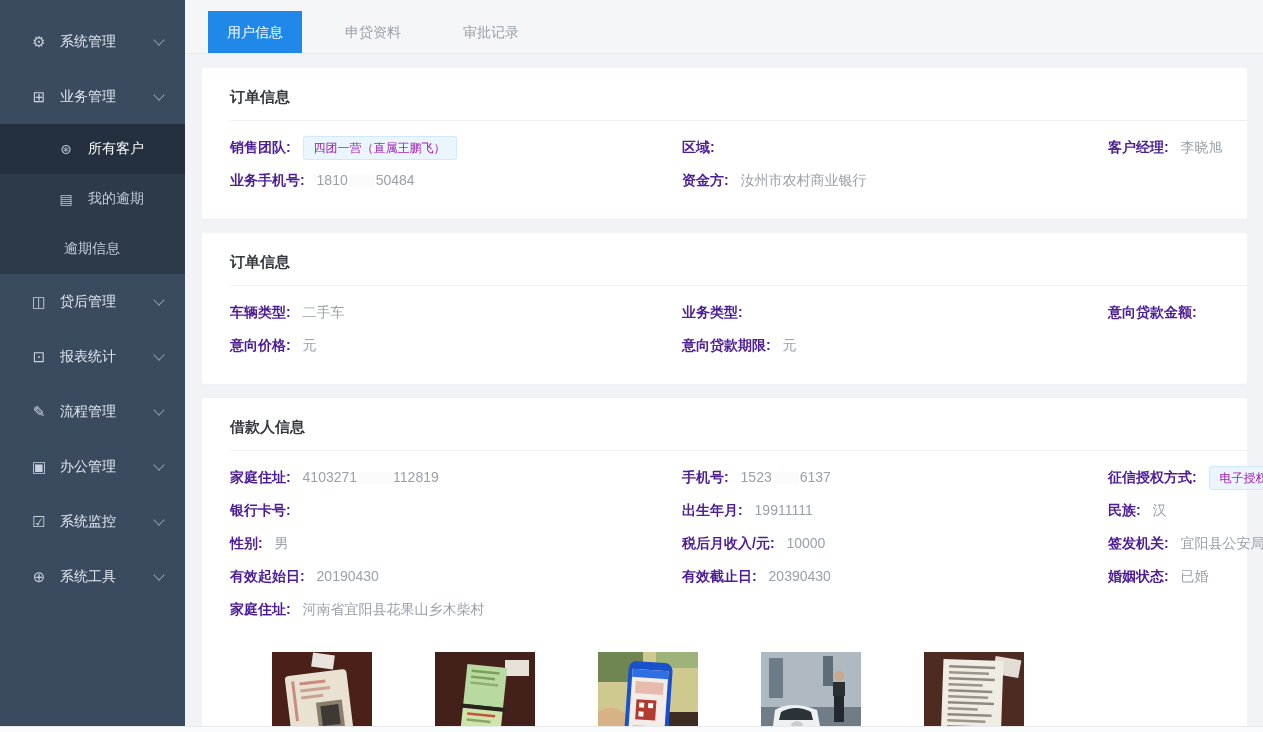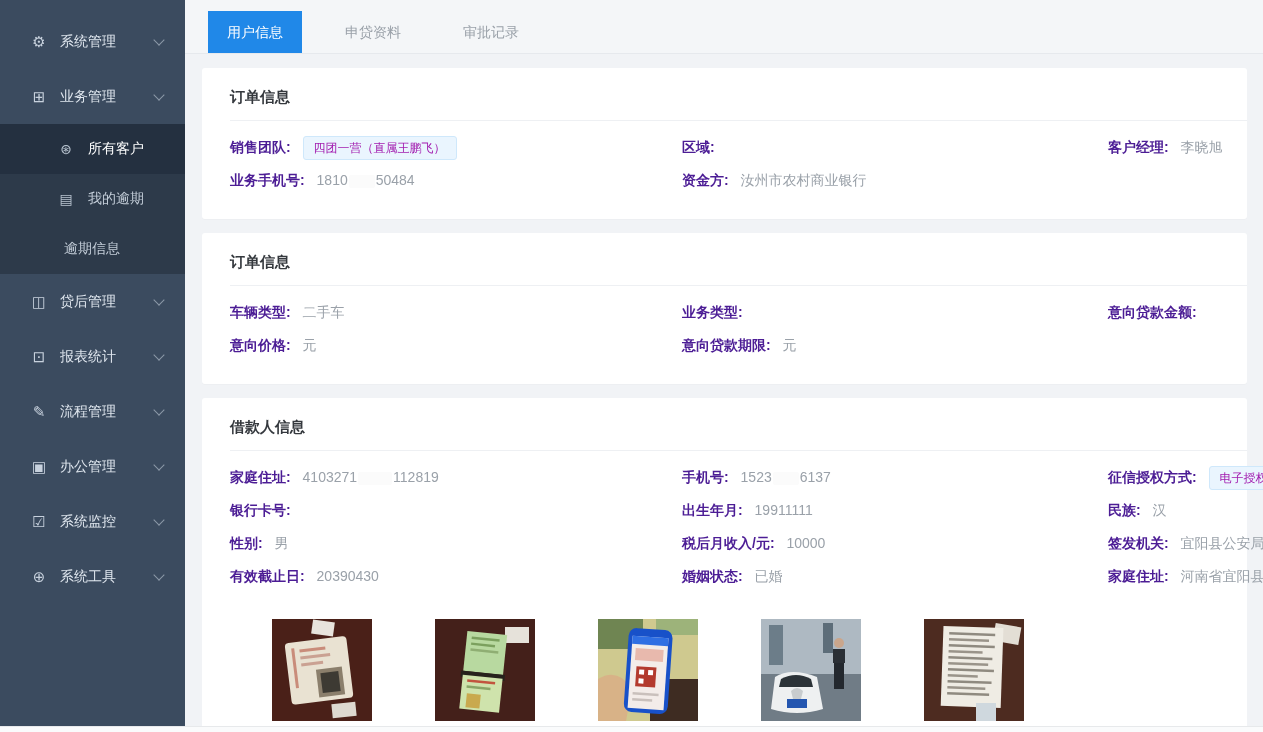--- a/index.html
+++ b/index.html
@@ -215,20 +215,24 @@
       <div class="field">
         <span class="flabel">税后月收入/元:</span>
         <span class="fvalue">10000</span>
       </div>
 
       <div class="field">
         <span class="flabel">签发机关:</span>
         <span class="fvalue">宜阳县公安局</span>
       </div>
       <div class="field">
+        <span class="flabel">有效起始日:</span>
+        <span class="fvalue">20190430</span>
+      </div>
+      <div class="field">
         <span class="flabel">有效截止日:</span>
         <span class="fvalue">20390430</span>
       </div>
 
       <div class="field">
         <span class="flabel">婚姻状态:</span>
         <span class="fvalue">已婚</span>
       </div>
       <div class="field">
         <span class="flabel">家庭住址:</span>

